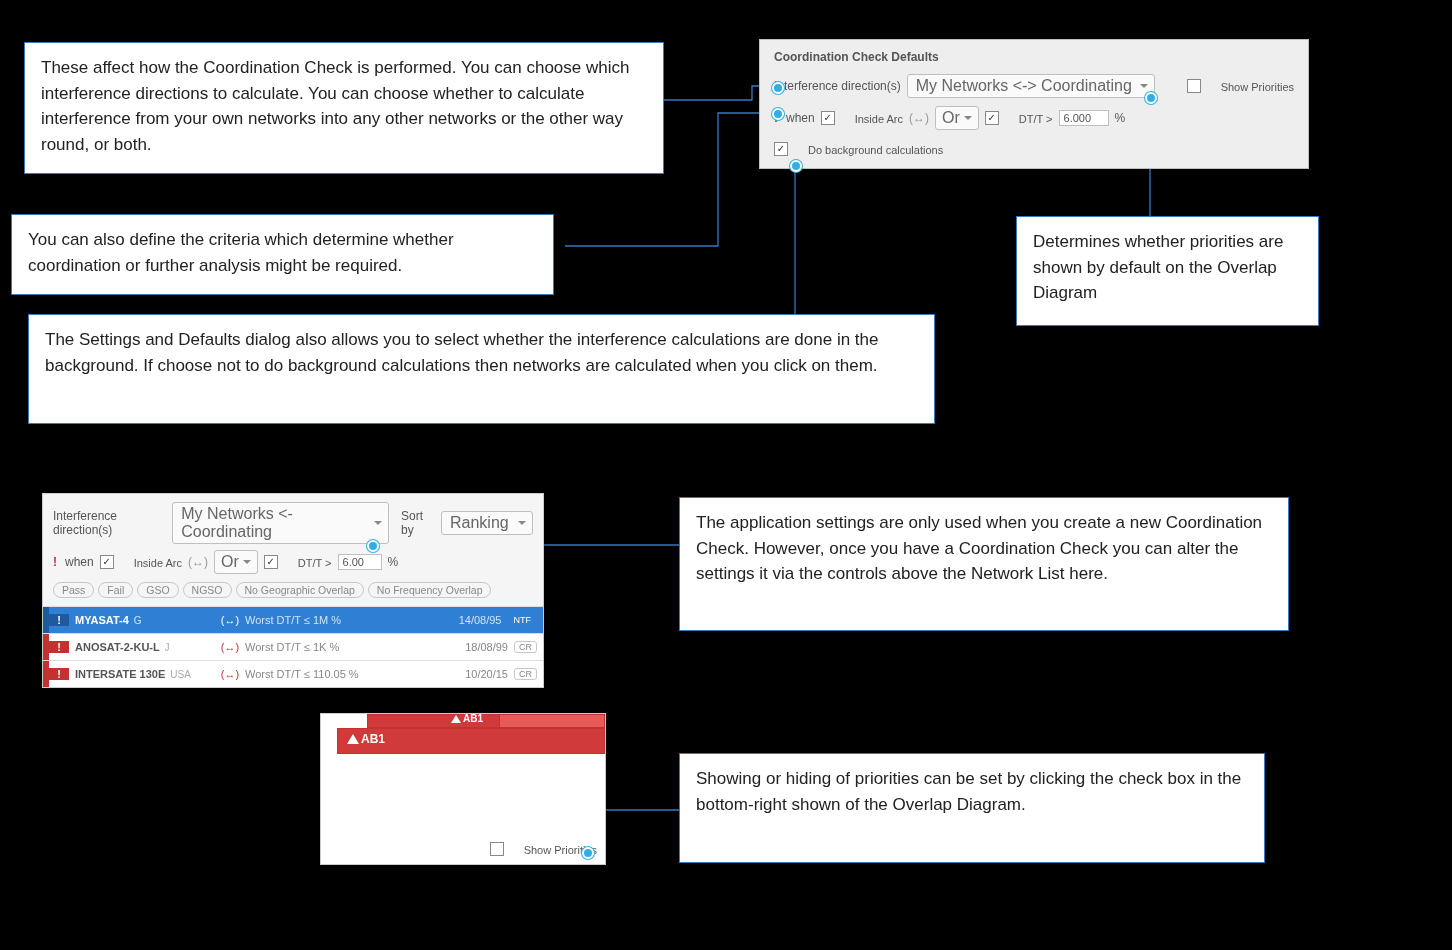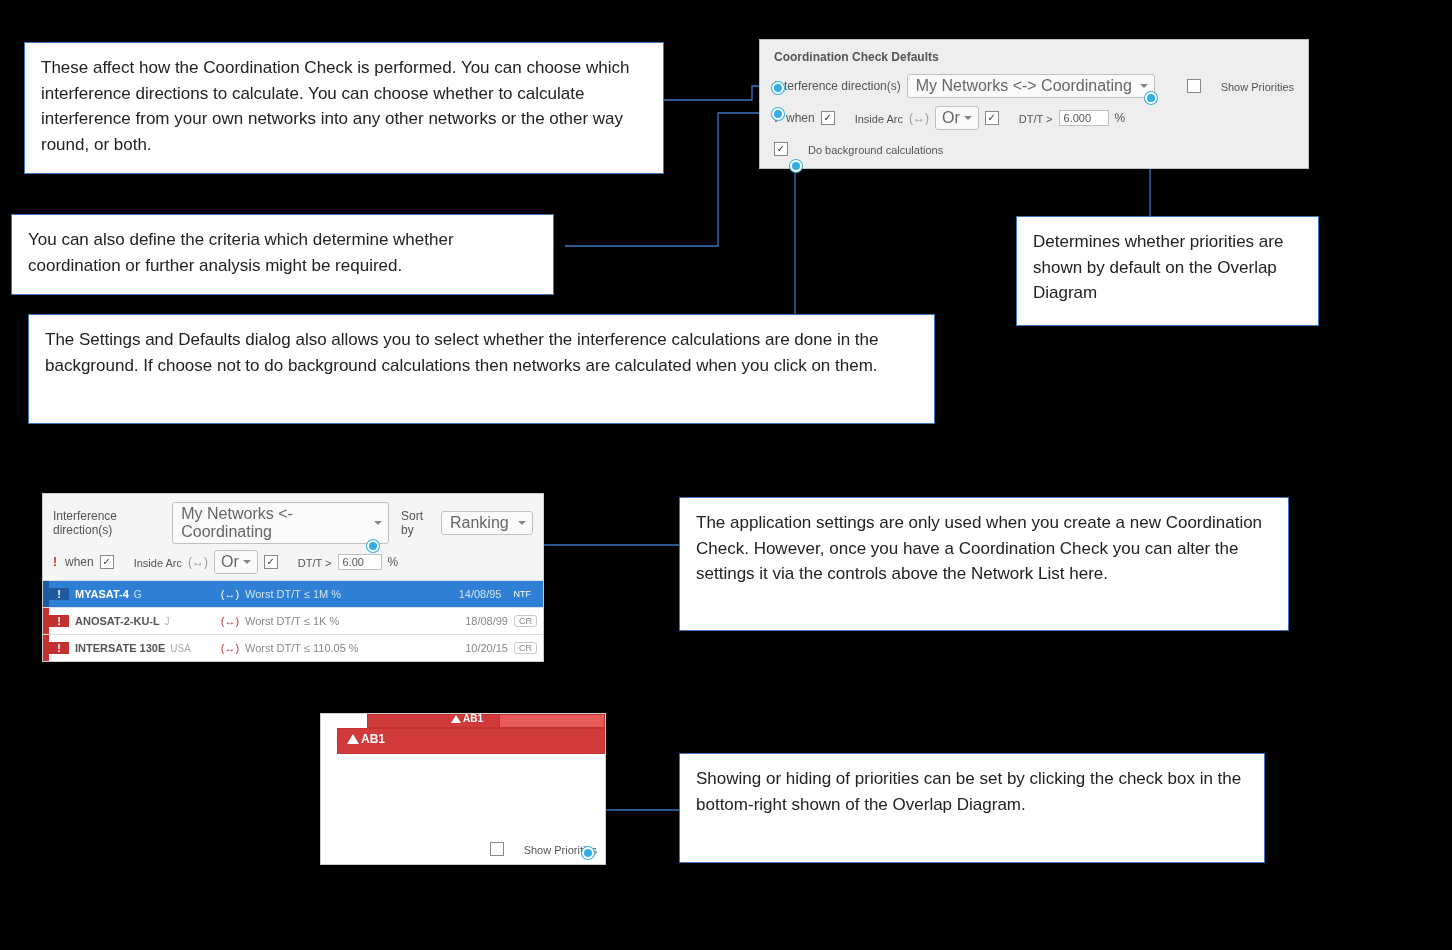--- a/index.html
+++ b/index.html
@@ -173,20 +173,28 @@
     </label>
     <span class="swap-icon">(↔)</span>
     <span class="sel" style="padding-left:6px;padding-right:18px">Or</span>
     <label class="chk">
       <span class="chkbox">✓</span>
         <span>DT/T &gt;</span>
     </label>
     <span class="txtbox" style="width:34px">6.00</span>
     <span>%</span>
   </div>
+  <div class="pillbar" id="pillbar">
+      <span class="pill">Pass</span>
+      <span class="pill">Fail</span>
+      <span class="pill">GSO</span>
+      <span class="pill">NGSO</span>
+      <span class="pill">No Geographic Overlap</span>
+      <span class="pill">No Frequency Overlap</span>
+    </div>
   <div class="list" id="nlist">
       <div class="lrow sel-row">
         <div class="stripe"></div>
         <div class="bang">!</div>
         <div class="nname">MYASAT-4 <span class="nsub">G</span></div>
         <div class="dir ">(↔)</div>
         <div class="worst">Worst DT/T ≤ 1M %</div>
         <div class="date">14/08/95</div>
         <span class="tag ntf">NTF</span>
       </div>

